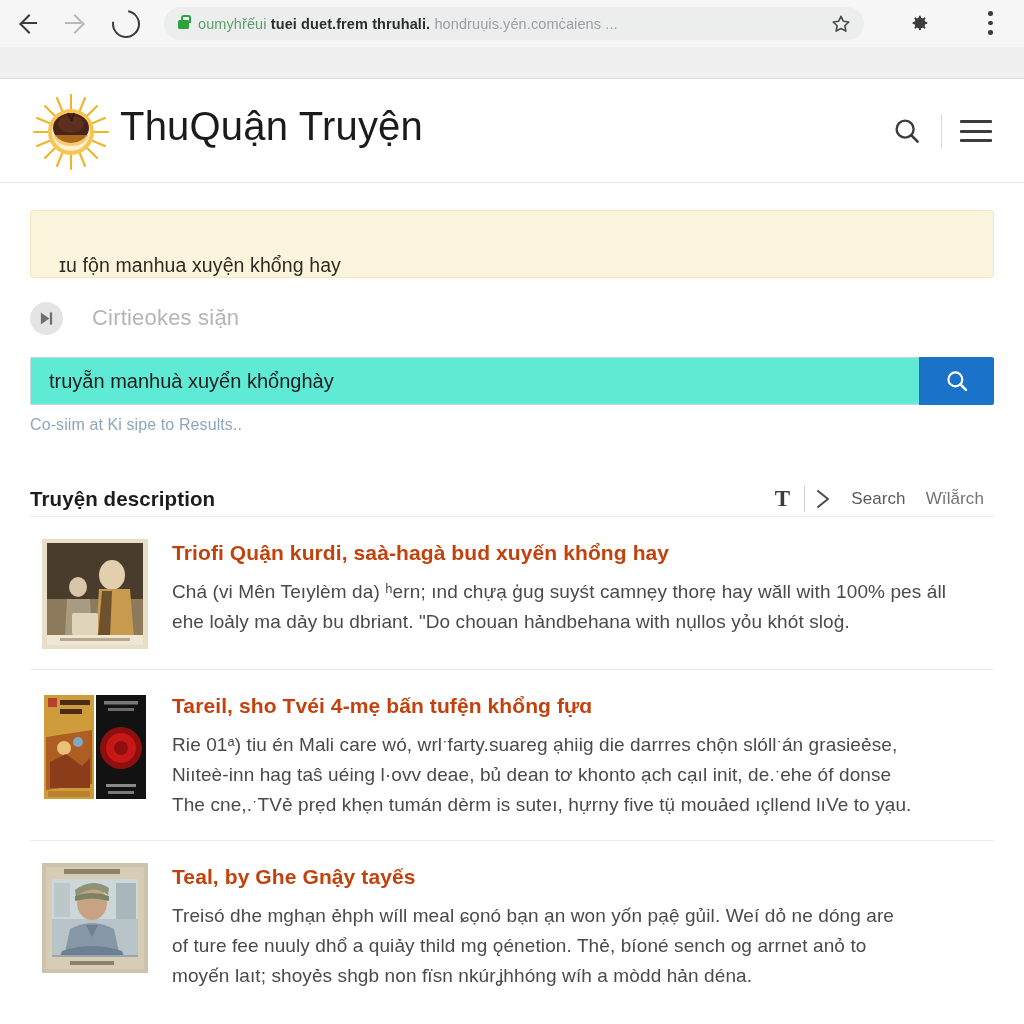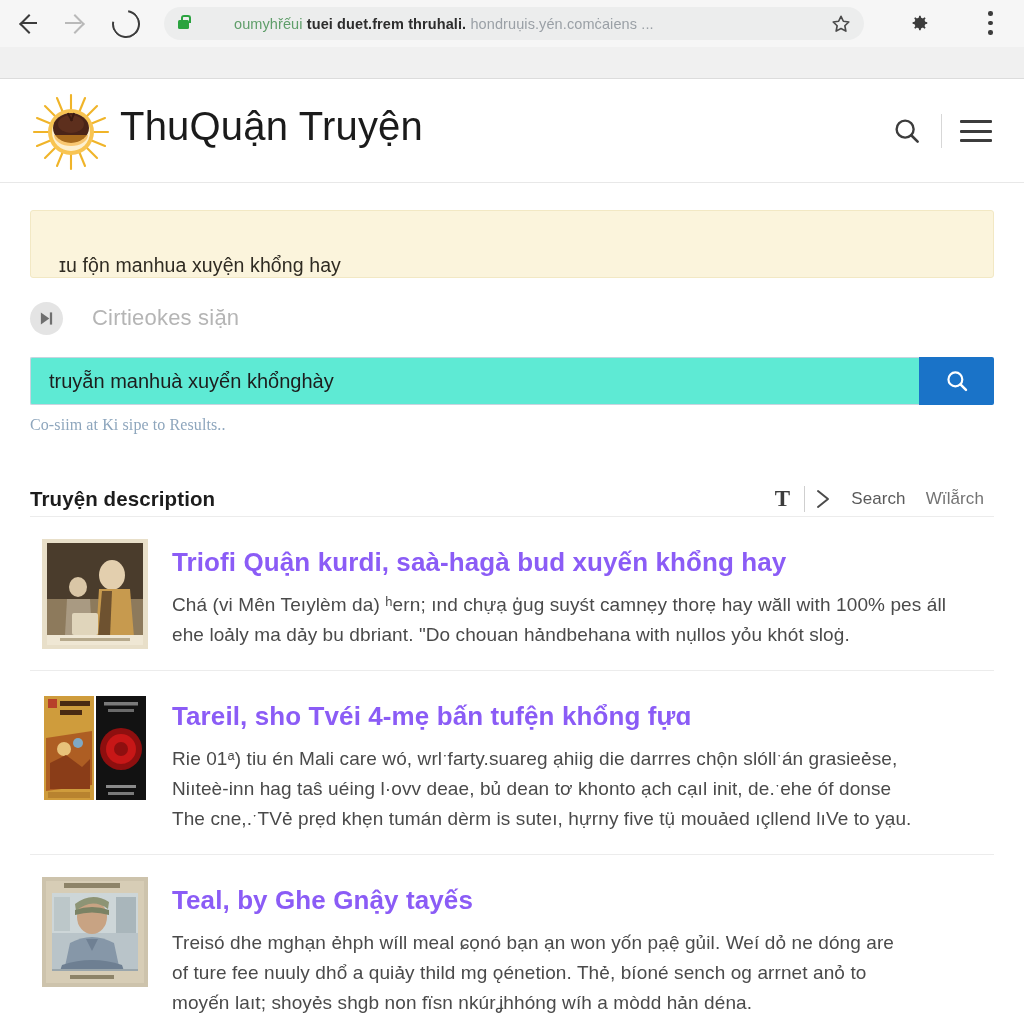--- a/index.html
+++ b/index.html
@@ -85,21 +85,21 @@
   .arrow-l:after{content:"";position:absolute;left:5px;top:12px;width:16px;height:2.4px;background:#3c3c3c;}
   .arrow-r:after{content:"";position:absolute;left:3px;top:12px;width:16px;height:2.4px;background:#3c3c3c;}
   .reload{
     position:absolute;left:112px;top:10px;width:24px;height:24px;
     border:2.6px solid #3c3c3c;border-radius:50%;border-top-color:transparent;
     transform:rotate(-35deg);
   }
   .urlbar{
     position:absolute;left:164px;top:7px;width:700px;height:33px;
     background:#eceded;border-radius:17px;display:flex;align-items:center;
-    padding:0 10px 0 14px;box-sizing:border-box;gap:36px;
+    padding:0 10px 0 14px;box-sizing:border-box;
   }
   .lock{
     width:11px;height:9px;background:#2aa33f;border-radius:1.5px;position:relative;
     flex:0 0 auto;margin-right:9px;margin-top:1px;
   }
   .lock:before{
     content:"";position:absolute;left:2.5px;top:-5px;width:6px;height:6px;
     border:2px solid #2aa33f;border-bottom:none;border-radius:3px 3px 0 0;
   }
   .url-text{
@@ -149,41 +149,41 @@
   .searchrow{margin-top:22px;display:flex;height:48px;}
   .search-input{
     flex:1 1 auto;border:1px solid #c8d4df;border-right:none;border-radius:2px 0 0 2px;
     background:#5eead4;display:flex;align-items:center;padding:0 18px;box-sizing:border-box;
     font-size:20px;color:#1d1d1d;
   }
   .search-btn{
     width:75px;background:#1a73c8;border-radius:0 2px 2px 0;
     display:flex;align-items:center;justify-content:center;flex:0 0 auto;
   }
-  .hint{margin-top:11px;font-size:16px;color:#8ea6bd;letter-spacing:.1px;filter:blur(.2px);font-family:Liberation Serif, serif;}
+  .hint{margin-top:11px;font-size:16px;color:#8ea6bd;letter-spacing:.1px;filter:blur(.2px);}
 
   .results-head{
     margin-top:48px;display:flex;align-items:center;justify-content:space-between;
     height:34px;
   }
   .results-title{font-size:20.5px;font-weight:bold;color:#1c1c1c;letter-spacing:.1px;}
   .results-tools{display:flex;align-items:center;gap:0;color:#6d6d6d;}
   .tool-T{font-size:23px;font-weight:bold;color:#3c3c3c;font-family:"Liberation Serif",serif;padding:0 14px;}
   .tool-div{width:1px;height:26px;background:#cfcfcf;}
   .chev{width:36px;display:flex;align-items:center;justify-content:center;}
   .tool-link{font-size:17px;color:#5a5a5a;padding:0 10px;letter-spacing:.1px;}
   .tool-link.blurred{filter:blur(.5px);color:#737373;}
 
   .result{display:flex;gap:24px;padding:22px 0 20px 12px;border-top:1px solid #ececec;}
   .result:first-of-type{border-top:none;padding-top:18px;}
   .thumb{width:106px;height:110px;flex:0 0 auto;overflow:hidden;}
   .rbody{flex:1 1 auto;min-width:0;}
   .rtitle{
-    font-size:26px;color:#8b5cf6;font-weight:bold;letter-spacing:.1px;
-    margin:8px 0 12px 0;white-space:nowrap;overflow:hidden;
+    font-size:21px;color:#c2410c;font-weight:bold;letter-spacing:.1px;
+    margin:2px 0 12px 0;white-space:nowrap;overflow:hidden;
   }
   .rdesc{font-size:19px;color:#4a4a4a;line-height:30px;letter-spacing:.1px;filter:blur(.22px);}
   .rdesc div{white-space:nowrap;overflow:hidden;}
 </style>
 </head>
 <body>
 
 <div class="page">
 
   <div class="browser-top">

